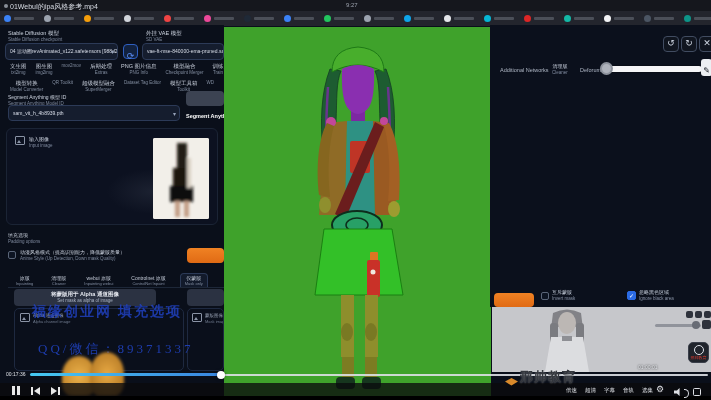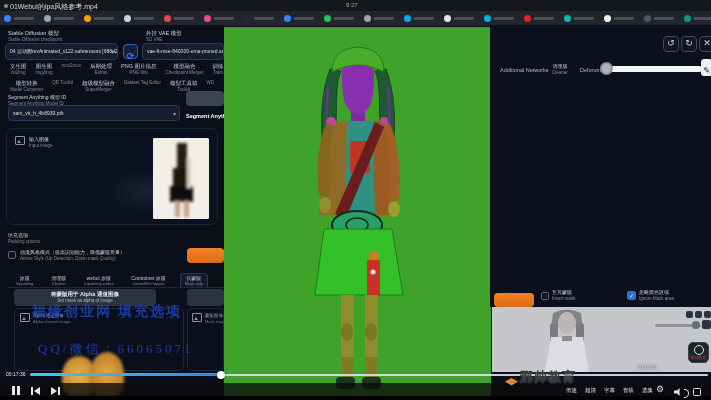--- a/index.html
+++ b/index.html
@@ -360,21 +360,21 @@
         <span class="mini-img-icon"></span>
         <span>
           <span style="display:block;font-size:4.5px;color:#9aa4b6;line-height:5.5px;white-space:nowrap;">蒙版图像</span>
           <span style="display:block;font-size:4px;color:#6f7a8e;line-height:5px;white-space:nowrap;">Mask image</span>
         </span>
       </div>
     </div>
   </div>
 
   <div class="abs wm1" style="left:32px;top:303px;">福缘创业网 填充选项</div>
-  <div class="abs wm2" style="left:38px;top:340px;">QQ/微信：66065071</div>
+  <div class="abs wm2" style="left:38px;top:340px;">QQ/微信：89371337</div>
 
   <div class="abs" style="left:490px;top:25px;width:221px;height:282px;background:#0b101c;">
 
     <div class="abs sq-icon-btn" style="left:173px;top:11px;width:16px;height:16px;"><span>↺</span></div>
     <div class="abs sq-icon-btn" style="left:191px;top:11px;width:16px;height:16px;"><span>↻</span></div>
     <div class="abs sq-icon-btn" style="left:209px;top:11px;width:16px;height:16px;"><span>✕</span></div>
 
     <div class="abs" style="left:10px;top:42px;font-size:5.5px;color:#aeb6c4;white-space:nowrap;">Additional Networks</div>
     <div class="abs" style="left:62px;top:38px;text-align:center;">
       <div style="font-size:5px;color:#c2c9d6;line-height:6.5px;">清理版</div>

